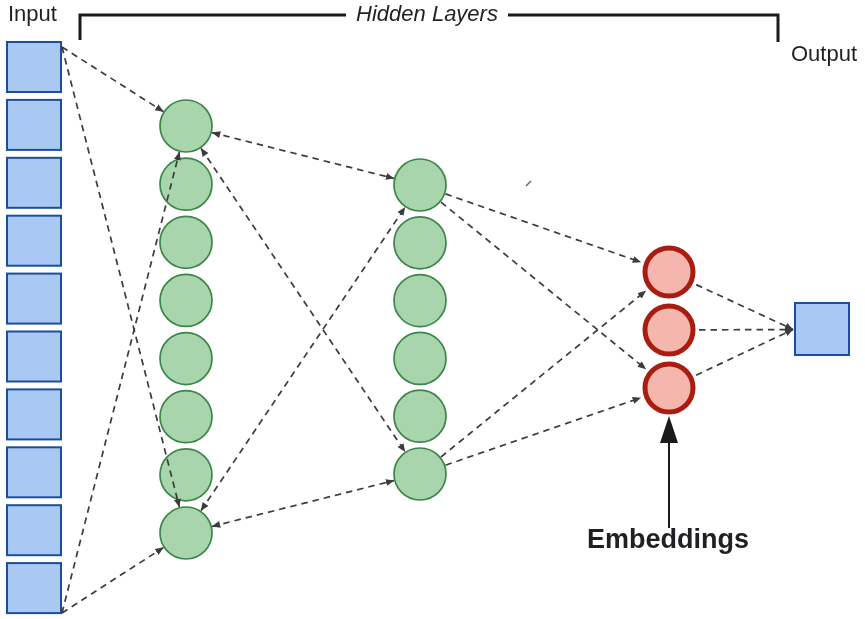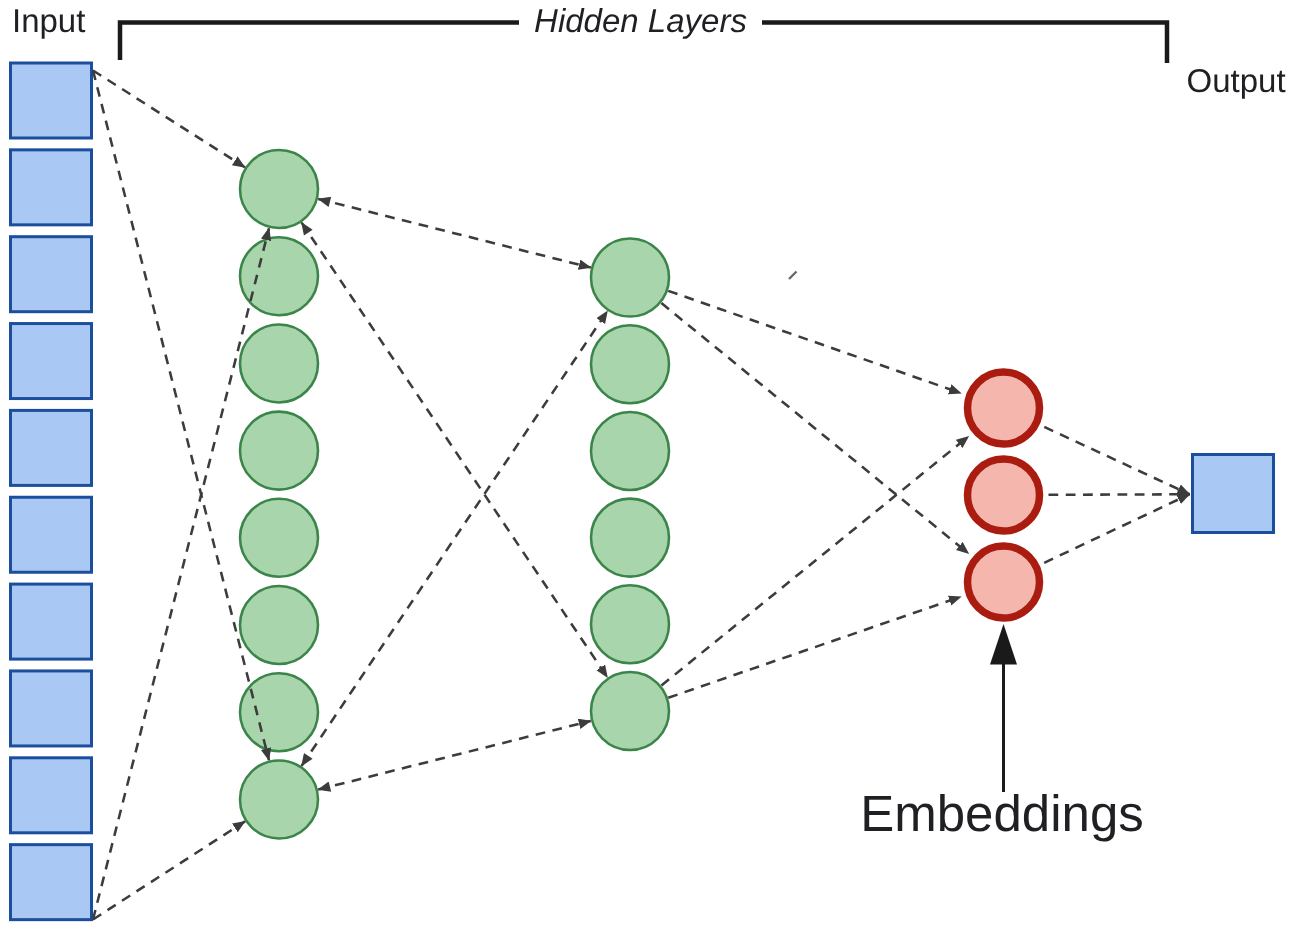--- a/index.html
+++ b/index.html
@@ -6,21 +6,21 @@
   body{
     width:865px;height:619px;position:relative;background:#ffffff;
     font-family:"Liberation Sans", sans-serif;overflow:hidden;
   }
   #diagram-svg{position:absolute;left:0;top:0;}
   .diagram-label{
     position:absolute;color:#1f2023;font-size:22px;line-height:1.1;
     white-space:nowrap;user-select:none;
   }
   .label-center{transform:translateX(-50%);font-style:italic;}
-  #label-embeddings{font-size:34px;transform:translateX(-50%);}
+  #label-embeddings{font-size:27px;transform:translateX(-50%);font-weight:bold;}
 </style>
 </head>
 <body>
 
 <div class="diagram-label" style="left:8px;top:2px;">Input</div>
 <div class="diagram-label label-center" style="left:427px;top:2px;">Hidden Layers</div>
 <div class="diagram-label" style="left:791px;top:2px;margin-top:40px;">Output</div>
 <div class="diagram-label" id="label-embeddings" style="left:668px;top:525px;">Embeddings</div>
 
 <svg id="diagram-svg" width="865" height="619" viewBox="0 0 865 619">

